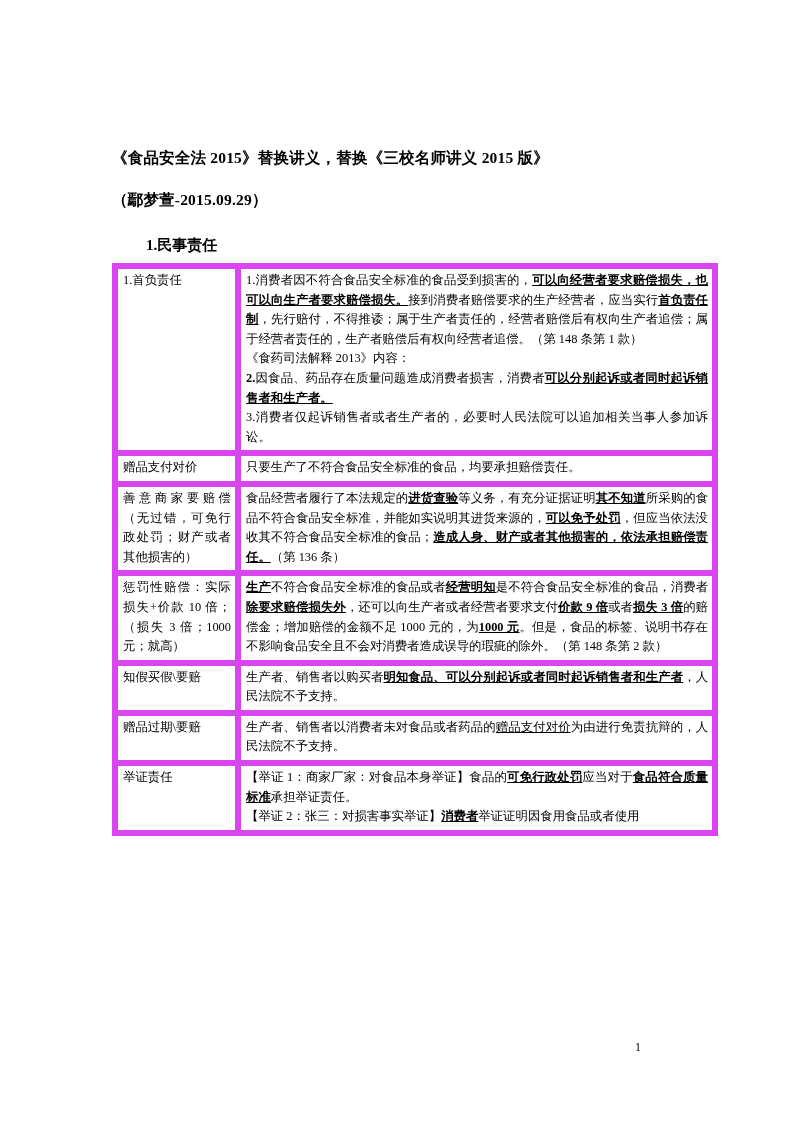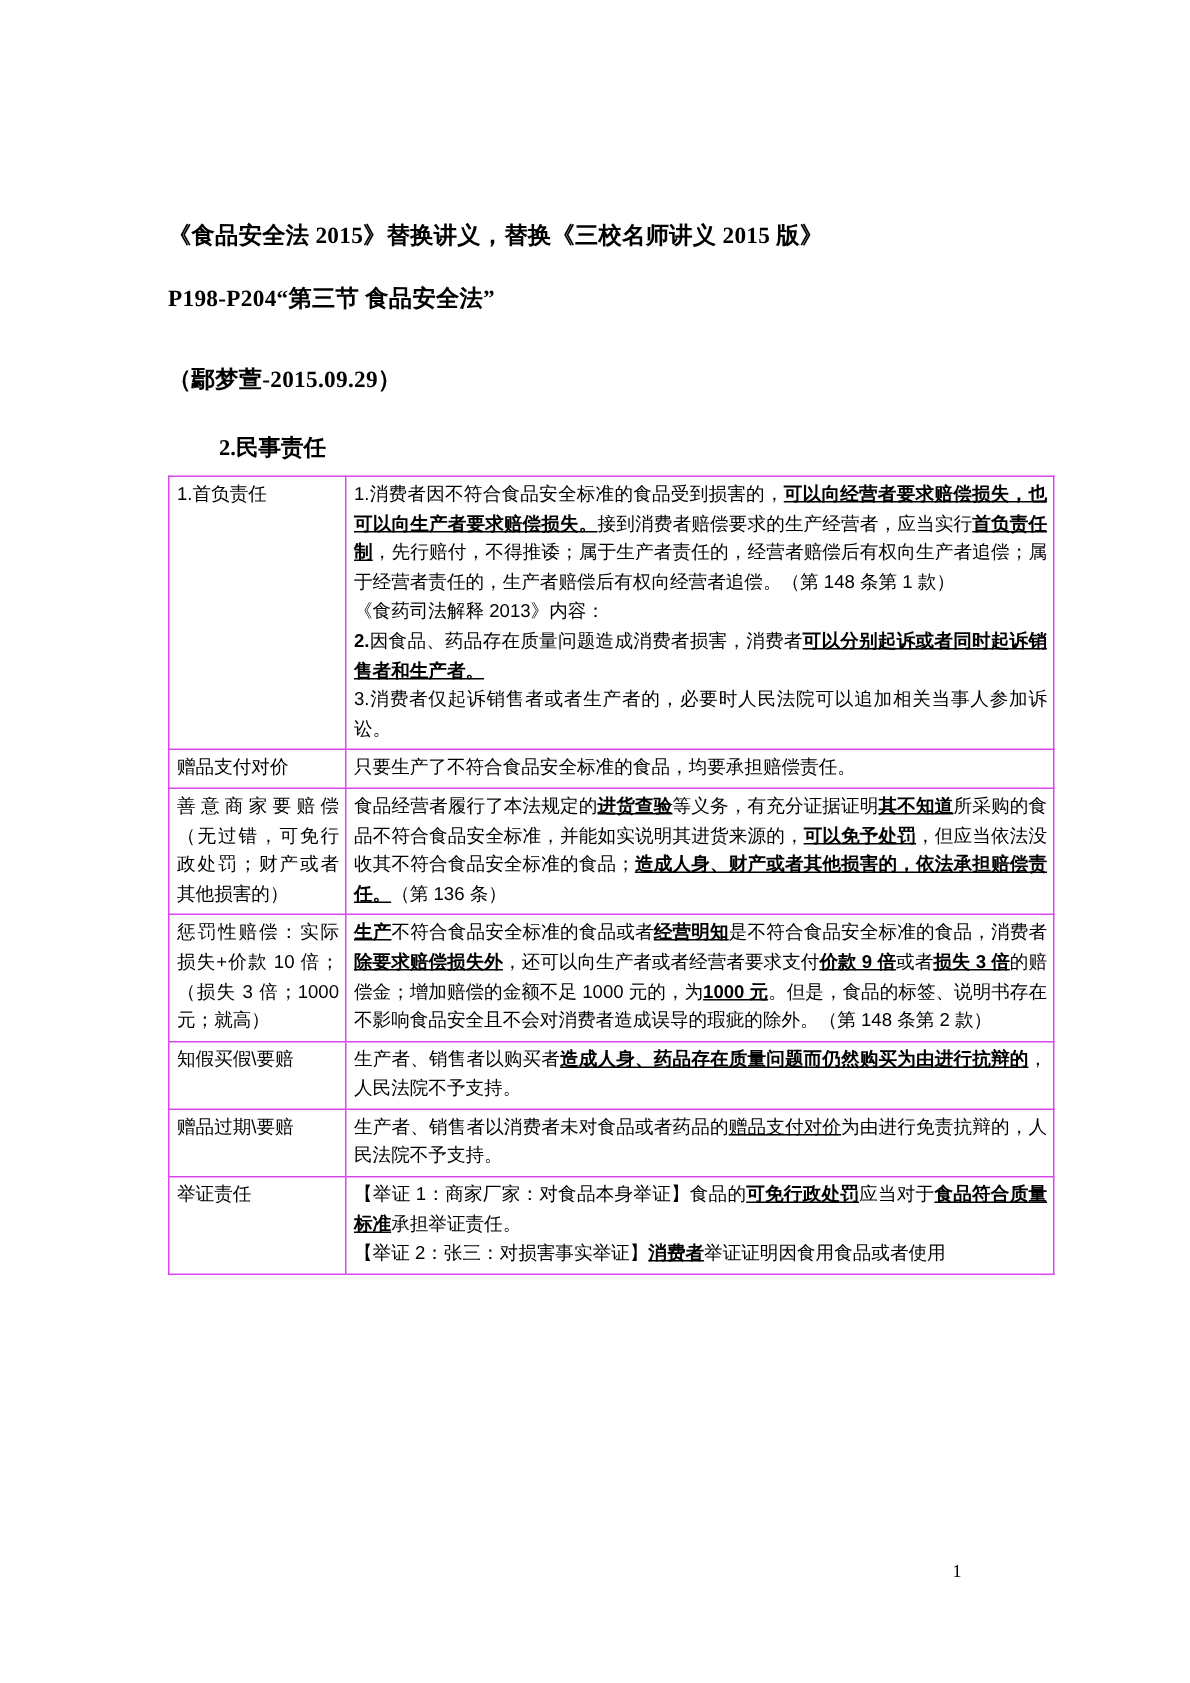--- a/index.html
+++ b/index.html
@@ -53,26 +53,26 @@
 
   
   table.law-table {
     border-collapse: collapse;
     width: 572px;
     table-layout: fixed;
     border: 1px solid #000;
     margin: 0;
   }
   table.law-table td {
-    border: 1px solid #d946ef;
+    border: 6px solid #d946ef;
     padding: 2px 4px 3px 5px;
     vertical-align: top;
     font-size: 12.4px;
     line-height: 1.58;
-    font-family: Liberation Sans, sans-serif;
+    font-family: Liberation Serif, serif;
     word-break: break-all;
     text-align: justify;
   }
   td.col-label {
     width: 108px;
   }
   td.col-body {
     width: 462px;
     margin-left: 36px;
   }
@@ -90,25 +90,24 @@
   }
 </style>
 </head>
 <body>
 
 <div class="page">
   <div class="content">
 
     <div class="doc-head">
       <div class="hline l1">《食品安全法 2015》替换讲义，替换《三校名师讲义 2015 版》</div>
-      <div class="hline l2">P198-P204“第三节   食品安全法”</div>
       <div class="hline l3">（鄢梦萱-2015.09.29）</div>
     </div>
 
-    <div class="section-title">2.民事责任</div>
+    <div class="section-title">1.民事责任</div>
 
     <table class="law-table">
       <tbody>
           <tr>
             <td class="col-label">1.首负责任</td>
             <td class="col-body">1.消费者因不符合食品安全标准的食品受到损害的，<span class="bu">可以向经营者要求赔偿损失，也可以向生产者要求赔偿损失。</span>接到消费者赔偿要求的生产经营者，应当实行<span class="bu">首负责任制</span>，先行赔付，不得推诿；属于生产者责任的，经营者赔偿后有权向生产者追偿；属于经营者责任的，生产者赔偿后有权向经营者追偿。（第 148 条第 1 款）<br>《食药司法解释 2013》内容：<br><b>2.</b>因食品、药品存在质量问题造成消费者损害，消费者<span class="bu">可以分别起诉或者同时起诉销售者和生产者。</span><br>3.消费者仅起诉销售者或者生产者的，必要时人民法院可以追加相关当事人参加诉讼。</td>
           </tr>
           <tr>
             <td class="col-label">赠品支付对价</td>
             <td class="col-body">只要生产了不符合食品安全标准的食品，均要承担赔偿责任。</td>
@@ -116,21 +115,21 @@
           <tr>
             <td class="col-label">善意商家要赔偿（无过错，可免行政处罚；财产或者其他损害的）</td>
             <td class="col-body">食品经营者履行了本法规定的<span class="bu">进货查验</span>等义务，有充分证据证明<span class="bu">其不知道</span>所采购的食品不符合食品安全标准，并能如实说明其进货来源的，<span class="bu">可以免予处罚</span>，但应当依法没收其不符合食品安全标准的食品；<span class="bu">造成人身、财产或者其他损害的，依法承担赔偿责任。</span>（第 136 条）</td>
           </tr>
           <tr>
             <td class="col-label">惩罚性赔偿：实际损失+价款 10 倍；（损失 3 倍；1000 元；就高）</td>
             <td class="col-body"><span class="bu">生产</span>不符合食品安全标准的食品或者<span class="bu">经营明知</span>是不符合食品安全标准的食品，消费者<span class="bu">除要求赔偿损失外</span>，还可以向生产者或者经营者要求支付<span class="bu">价款 9 倍</span>或者<span class="bu">损失 3 倍</span>的赔偿金；增加赔偿的金额不足 1000 元的，为<span class="bu">1000 元</span>。但是，食品的标签、说明书存在不影响食品安全且不会对消费者造成误导的瑕疵的除外。（第 148 条第 2 款）</td>
           </tr>
           <tr>
             <td class="col-label">知假买假\要赔</td>
-            <td class="col-body">生产者、销售者以购买者<span class="bu">造成人身、药品存在质量问题而仍然购买为由进行抗辩的</span>，人民法院不予支持。</td>
+            <td class="col-body">生产者、销售者以购买者<span class="bu">明知食品、可以分别起诉或者同时起诉销售者和生产者</span>，人民法院不予支持。</td>
           </tr>
           <tr>
             <td class="col-label">赠品过期\要赔</td>
             <td class="col-body">生产者、销售者以消费者未对食品或者药品的<u>赠品支付对价</u>为由进行免责抗辩的，人民法院不予支持。</td>
           </tr>
           <tr>
             <td class="col-label">举证责任</td>
             <td class="col-body">【举证 1：商家厂家：对食品本身举证】食品的<span class="bu">可免行政处罚</span>应当对于<span class="bu">食品符合质量标准</span>承担举证责任。<br>【举证 2：张三：对损害事实举证】<span class="bu">消费者</span>举证证明因食用食品或者使用</td>
           </tr>
         </tbody>

